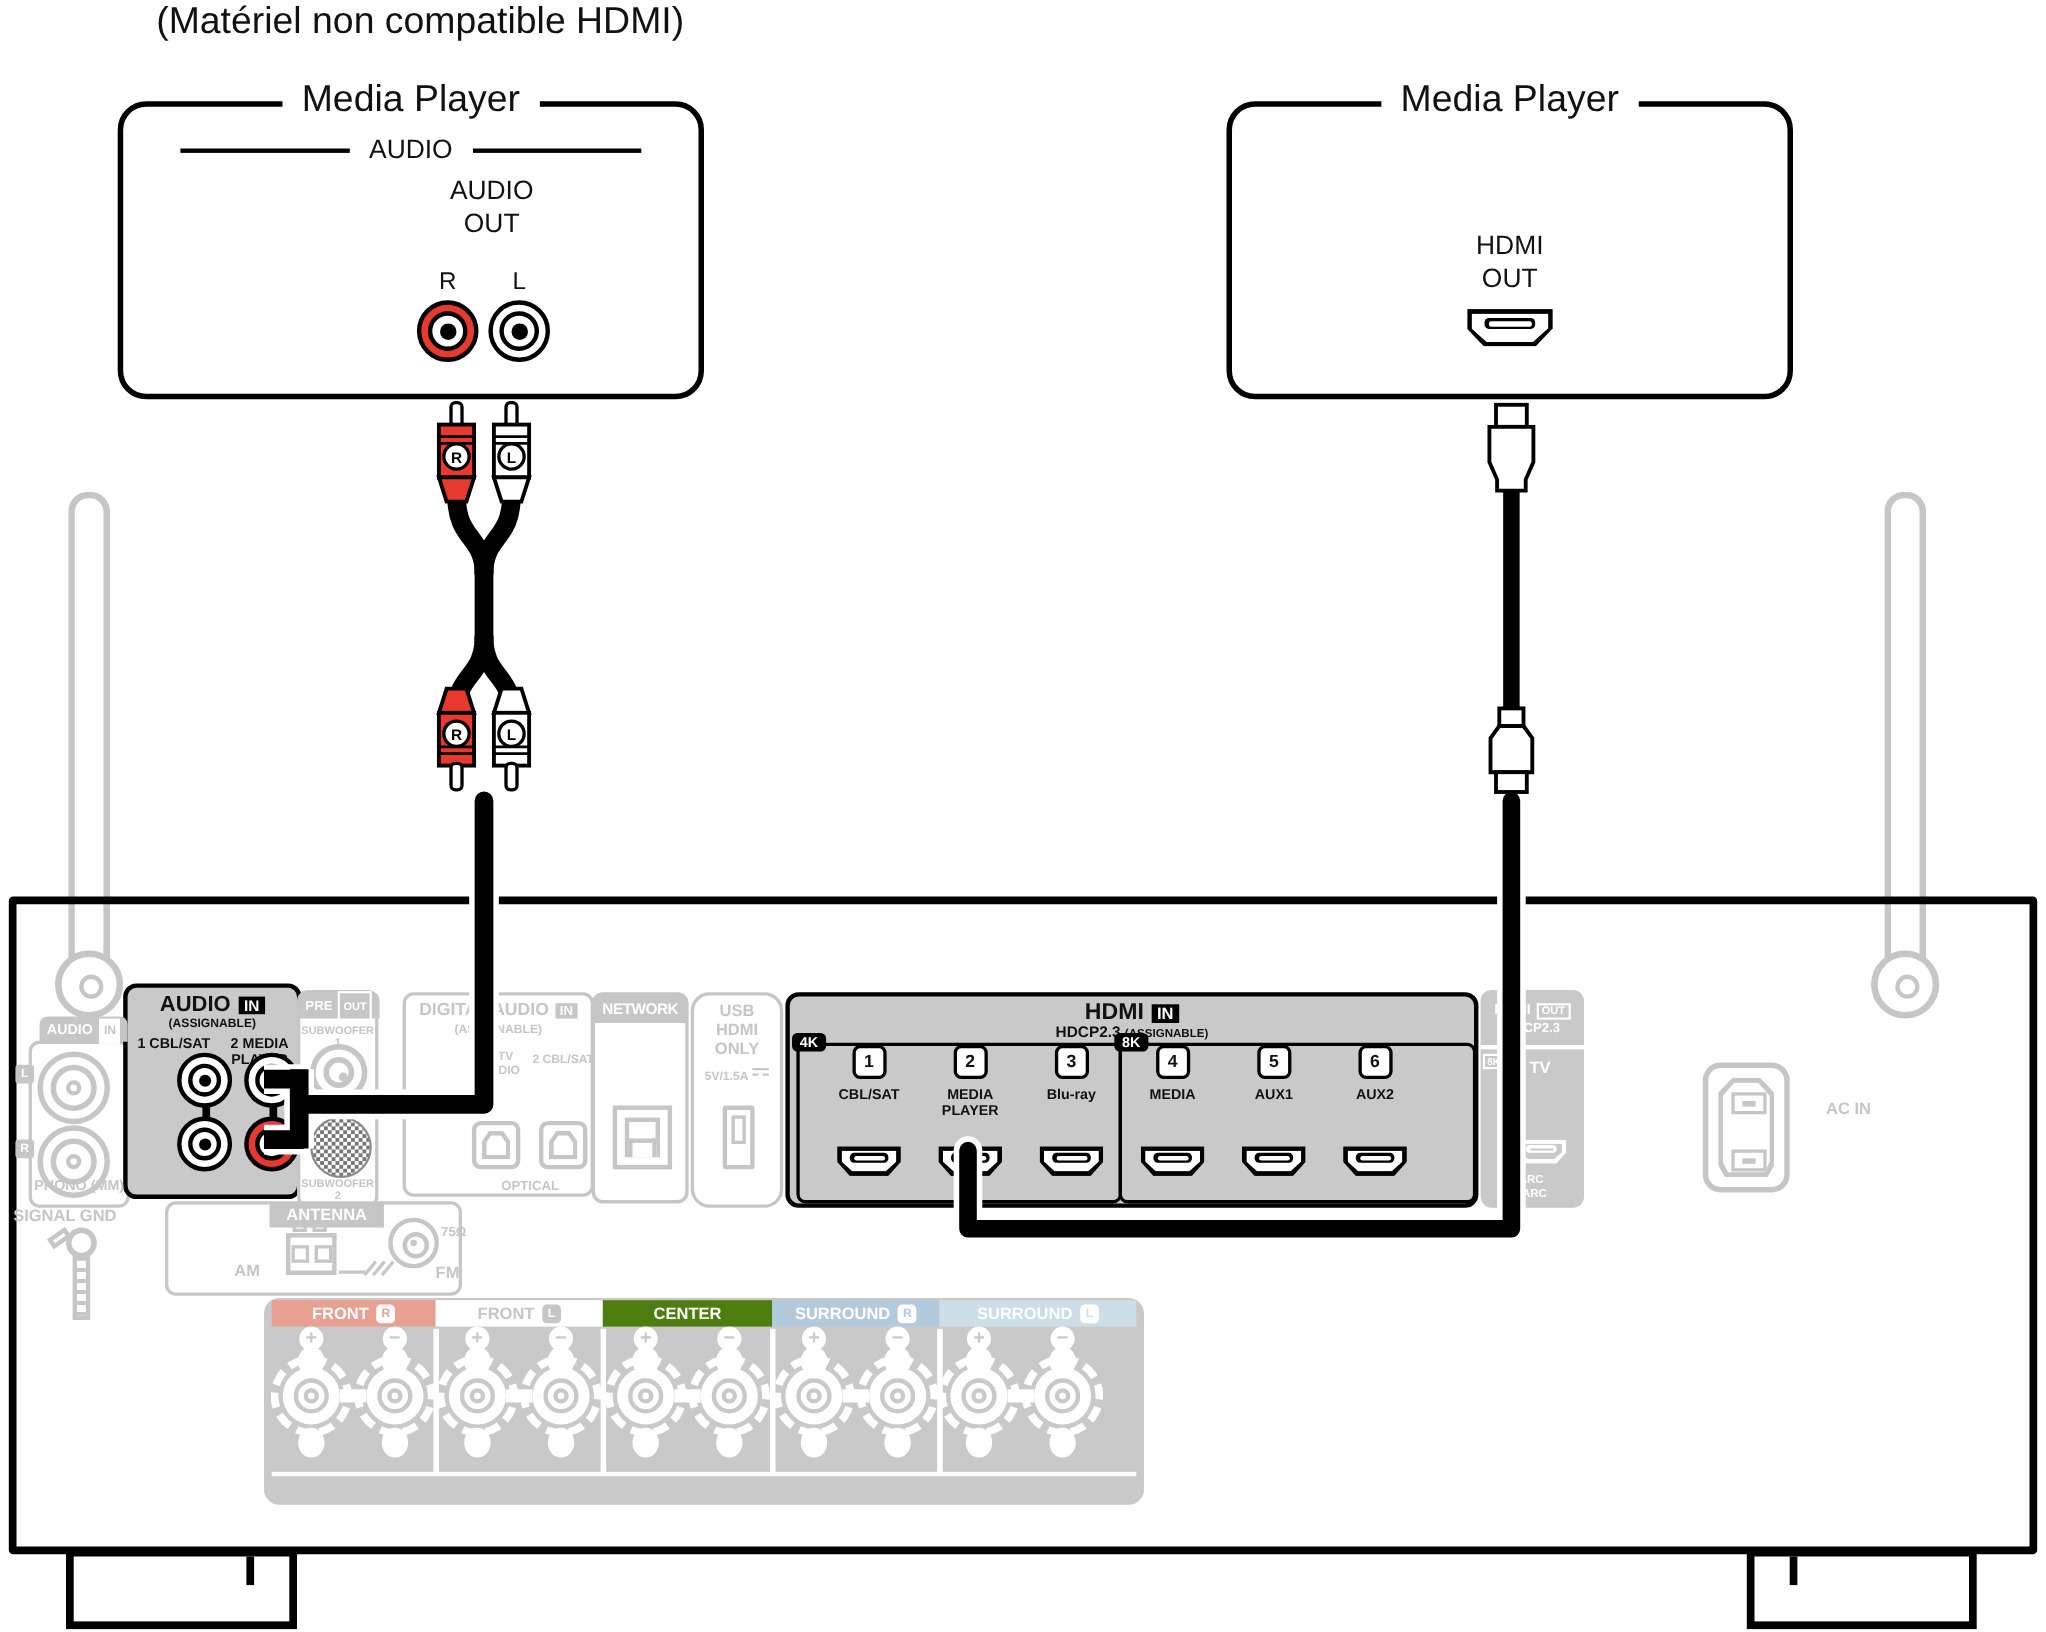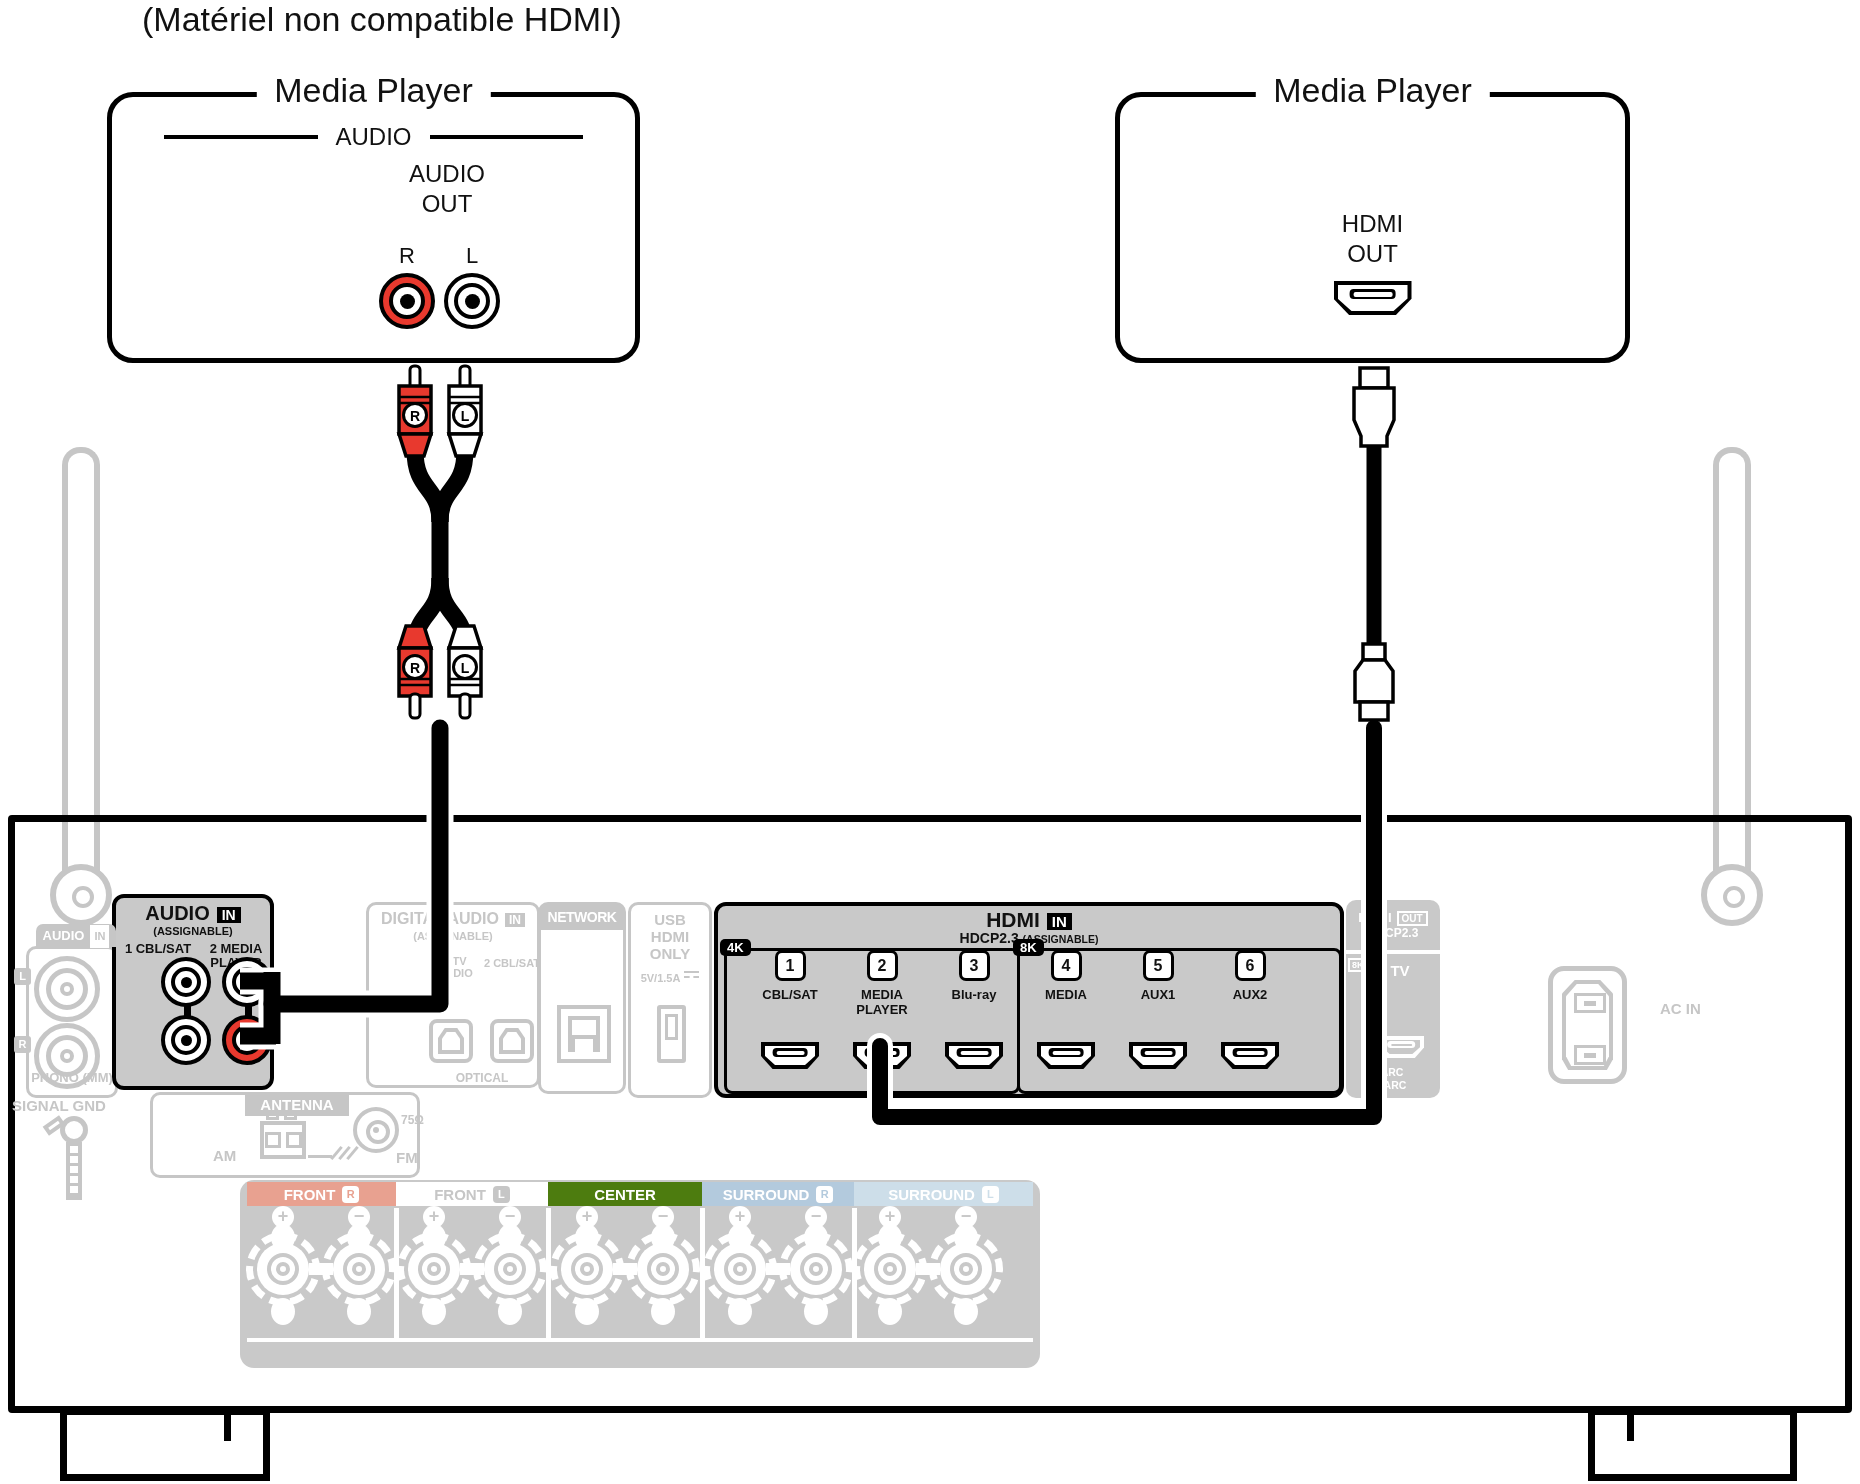--- a/index.html
+++ b/index.html
@@ -206,20 +206,30 @@
     <div class="abs" style="left:82px;top:44px;width:76px;text-align:center;font-weight:bold;font-size:13px;line-height:14px;white-space:pre-line;">2 MEDIA
 PLAYER</div>
     <div class="abs" style="left:68px;top:104px;width:7px;height:22px;background:#000;"></div>
     <div class="abs" style="left:129px;top:104px;width:7px;height:22px;background:#000;"></div>
     <div class="kjack" style="left:45px;top:59px;"></div>
     <div class="kjack" style="left:106px;top:59px;"></div>
     <div class="kjack" style="left:45px;top:117px;"></div>
     <div class="kjack red" style="left:106px;top:117px;"></div>
   </div>
 
+  <div class="abs gpanel" style="left:270px;top:900px;width:74px;height:198px;">
+    <div class="gtab" style="left:-2px;top:-2px;width:74px;height:25px;font-size:12px;line-height:25px;border-radius:8px 8px 0 0;">
+      <span>PRE</span><span class="badge-out-line" style="font-size:10px;">OUT</span>
+    </div>
+    <div class="gtxt" style="position:absolute;left:0;right:0;top:29px;text-align:center;font-size:10px;">SUBWOOFER 1</div>
+    <div class="gjack" style="left:9px;top:46px;width:52px;height:52px;"></div>
+    <div style="position:absolute;left:9px;top:112px;width:52px;height:52px;border-radius:50%;border:2px solid #8a8a8a;
+         background:repeating-conic-gradient(#777 0% 25%, #fff 0% 50%); background-size:7px 7px;"></div>
+    <div class="gtxt" style="position:absolute;left:0;right:0;top:168px;text-align:center;font-size:10px;">SUBWOOFER 2</div>
+  </div>
 
   <div class="abs gpanel" style="left:366px;top:902px;width:174px;height:186px;">
     <div class="gtxt" style="position:absolute;left:0;right:0;top:5px;text-align:center;font-size:16px;">
       <span>DIGITAL AUDIO</span><span class="badge-in-gray" style="font-size:12px;">IN</span>
     </div>
     <div class="gtxt" style="position:absolute;left:0;right:0;top:25px;text-align:center;font-size:11px;font-weight:bold;">(ASSIGNABLE)</div>
     <div class="gtxt" style="position:absolute;left:62px;top:50px;width:48px;text-align:center;font-size:11px;line-height:12px;white-space:pre-line;">1 TV
 AUDIO</div>
     <div class="gtxt" style="position:absolute;left:112px;top:52px;width:62px;text-align:center;font-size:11px;">2 CBL/SAT</div>
     <div class="opt" style="left:60px;top:114px;">
@@ -232,21 +242,21 @@
   </div>
 
   <div class="abs gpanel" style="left:538px;top:902px;width:88px;height:192px;padding-left:36px;">
     <div class="gtab" style="left:-1px;top:-1px;width:84px;height:26px;font-size:14px;line-height:26px;letter-spacing:-0.5px;">NETWORK</div>
     <div class="rj45" style="left:16px;top:100px;width:54px;height:58px;">
       <span class="in"></span>
         <span class="notch"></span>
     </div>
   </div>
 
-  <div class="abs gpanel" style="left:628px;top:902px;width:84px;height:196px;">
+  <div class="abs gpanel" style="left:628px;top:902px;width:84px;height:196px;border-radius:17px;">
     <div class="gtxt" style="position:absolute;left:0;right:0;top:6px;text-align:center;font-size:15px;line-height:17px;">
       <div>USB</div>
         <div>HDMI</div>
         <div>ONLY</div>
     </div>
     <div class="gtxt" style="position:absolute;left:0;right:0;top:66px;text-align:center;font-size:11px;">
       <span>5V/1.5A</span><span class="dc"></span>
     </div>
     <div class="usb-icon" style="left:26px;top:100px;width:29px;height:58px;"></div>
   </div>

